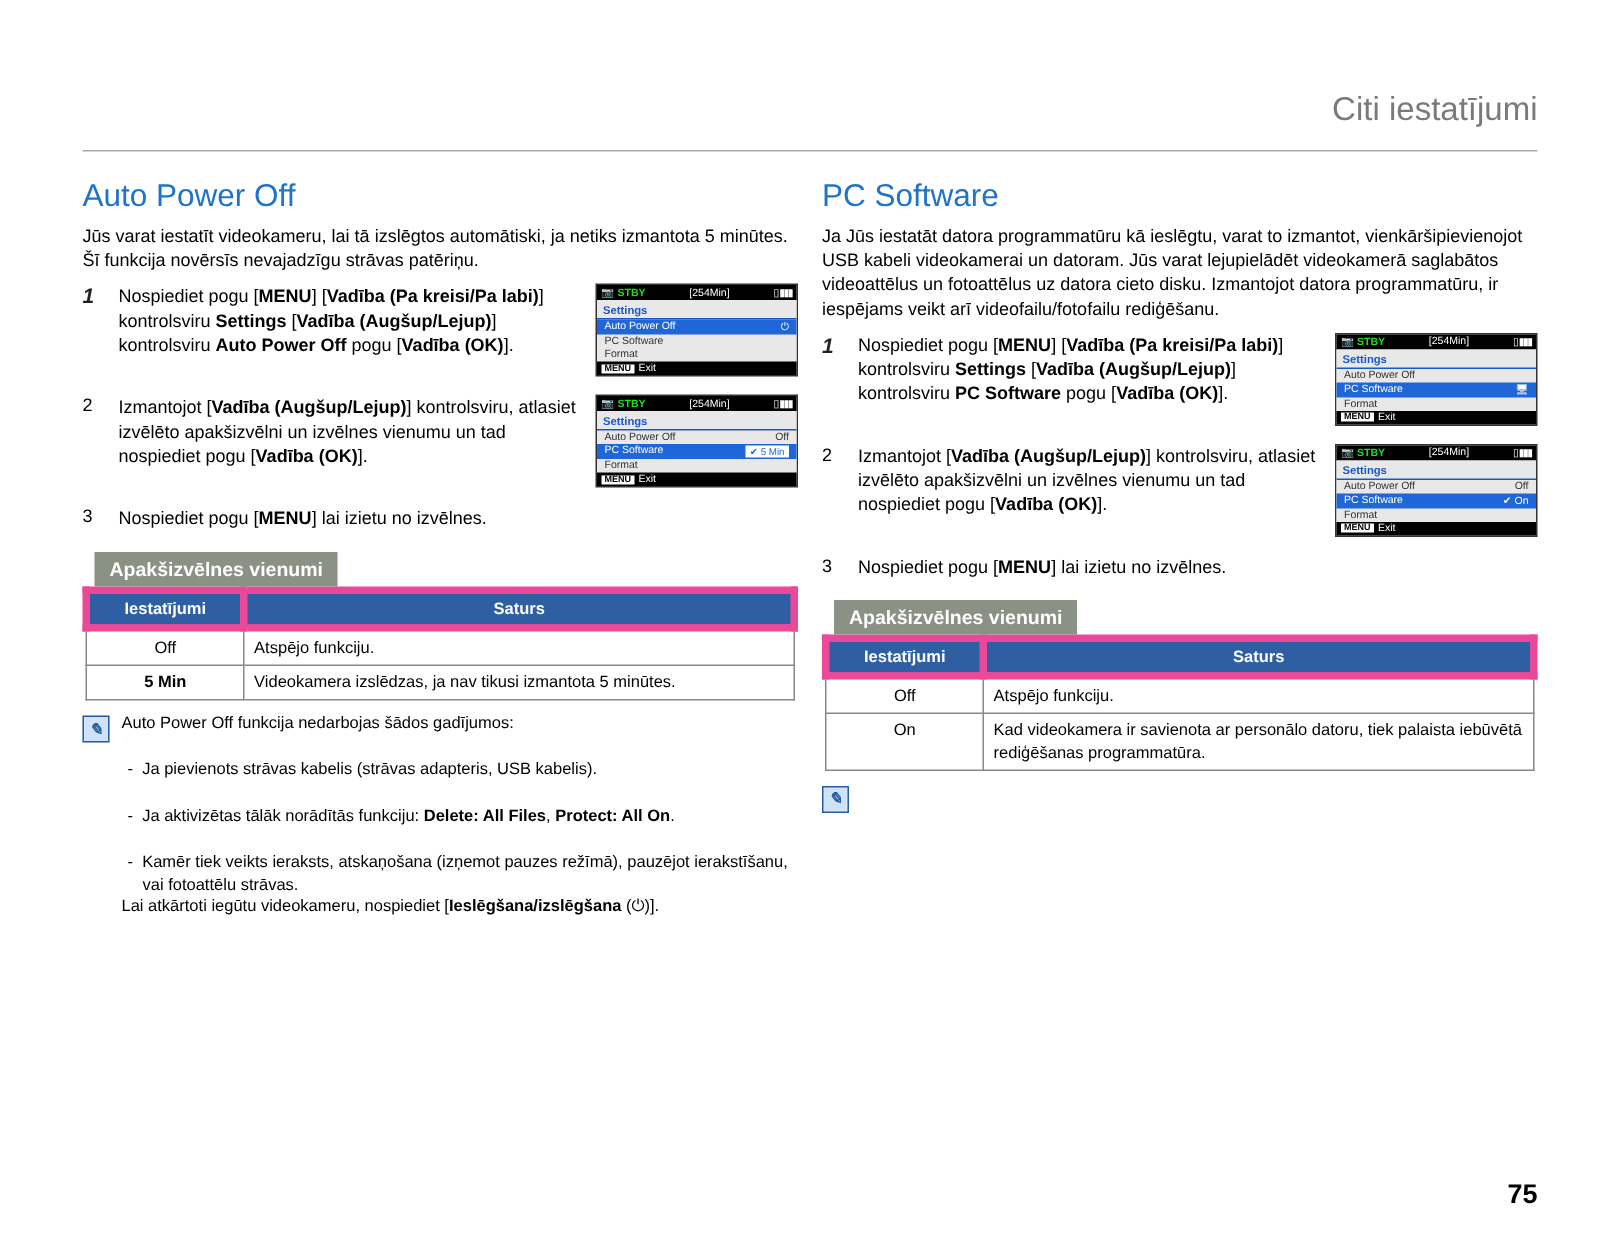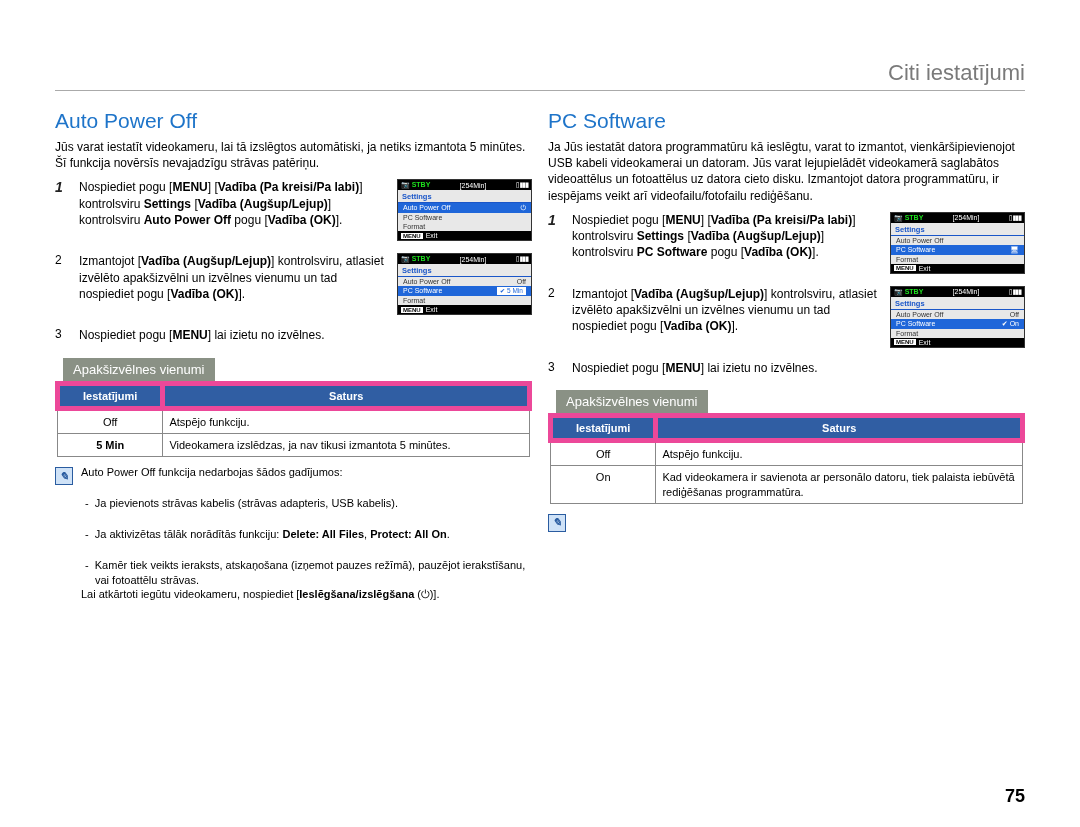--- a/index.html
+++ b/index.html
@@ -12,21 +12,21 @@
     height: 827px;
     position: relative;
     padding: 60px 55px 30px 55px;
   }
   .chapter-title {
     text-align: right;
     font-size: 22px;
     color: #7a7a7a;
     font-weight: 500;
     border-bottom: 1px solid #aaa;
-    padding-bottom: 4px;
+    padding-bottom: 14px;
     margin-bottom: 18px;
   }
   .columns { display: flex; gap: 16px; }
   .col { flex: 1 1 0; }
   .section-title {
     color: #1e74c9;
     font-size: 21px;
     font-weight: 500;
     margin-bottom: 6px;
   }
@@ -34,21 +34,21 @@
   .step-row { display: flex; gap: 10px; margin: 6px 0 4px 0; }
   .step-text { flex: 1; line-height: 1.35; }
   .step-num { font-weight: bold; font-style: italic; font-size: 14px; width: 14px; flex-shrink: 0; color:#222;}
   .step-bullet { width: 14px; flex-shrink: 0; }
   .sub-header {
     background: #8a9185;
     color: #fff;
     display: inline-block;
     padding: 4px 10px;
     font-size: 13px;
-    font-weight: normal;
+    font-weight: bold;
     margin: 10px 0 0 8px;
   }
   table.settings {
     width: 100%; border-collapse: collapse; margin-top: 0;
   }
   table.settings th {
     background: #305ea3; color: #fff; font-size: 11px;
     padding: 4px 23px; text-align: center; border: 5px solid #ec4899;
   }
   table.settings td {

